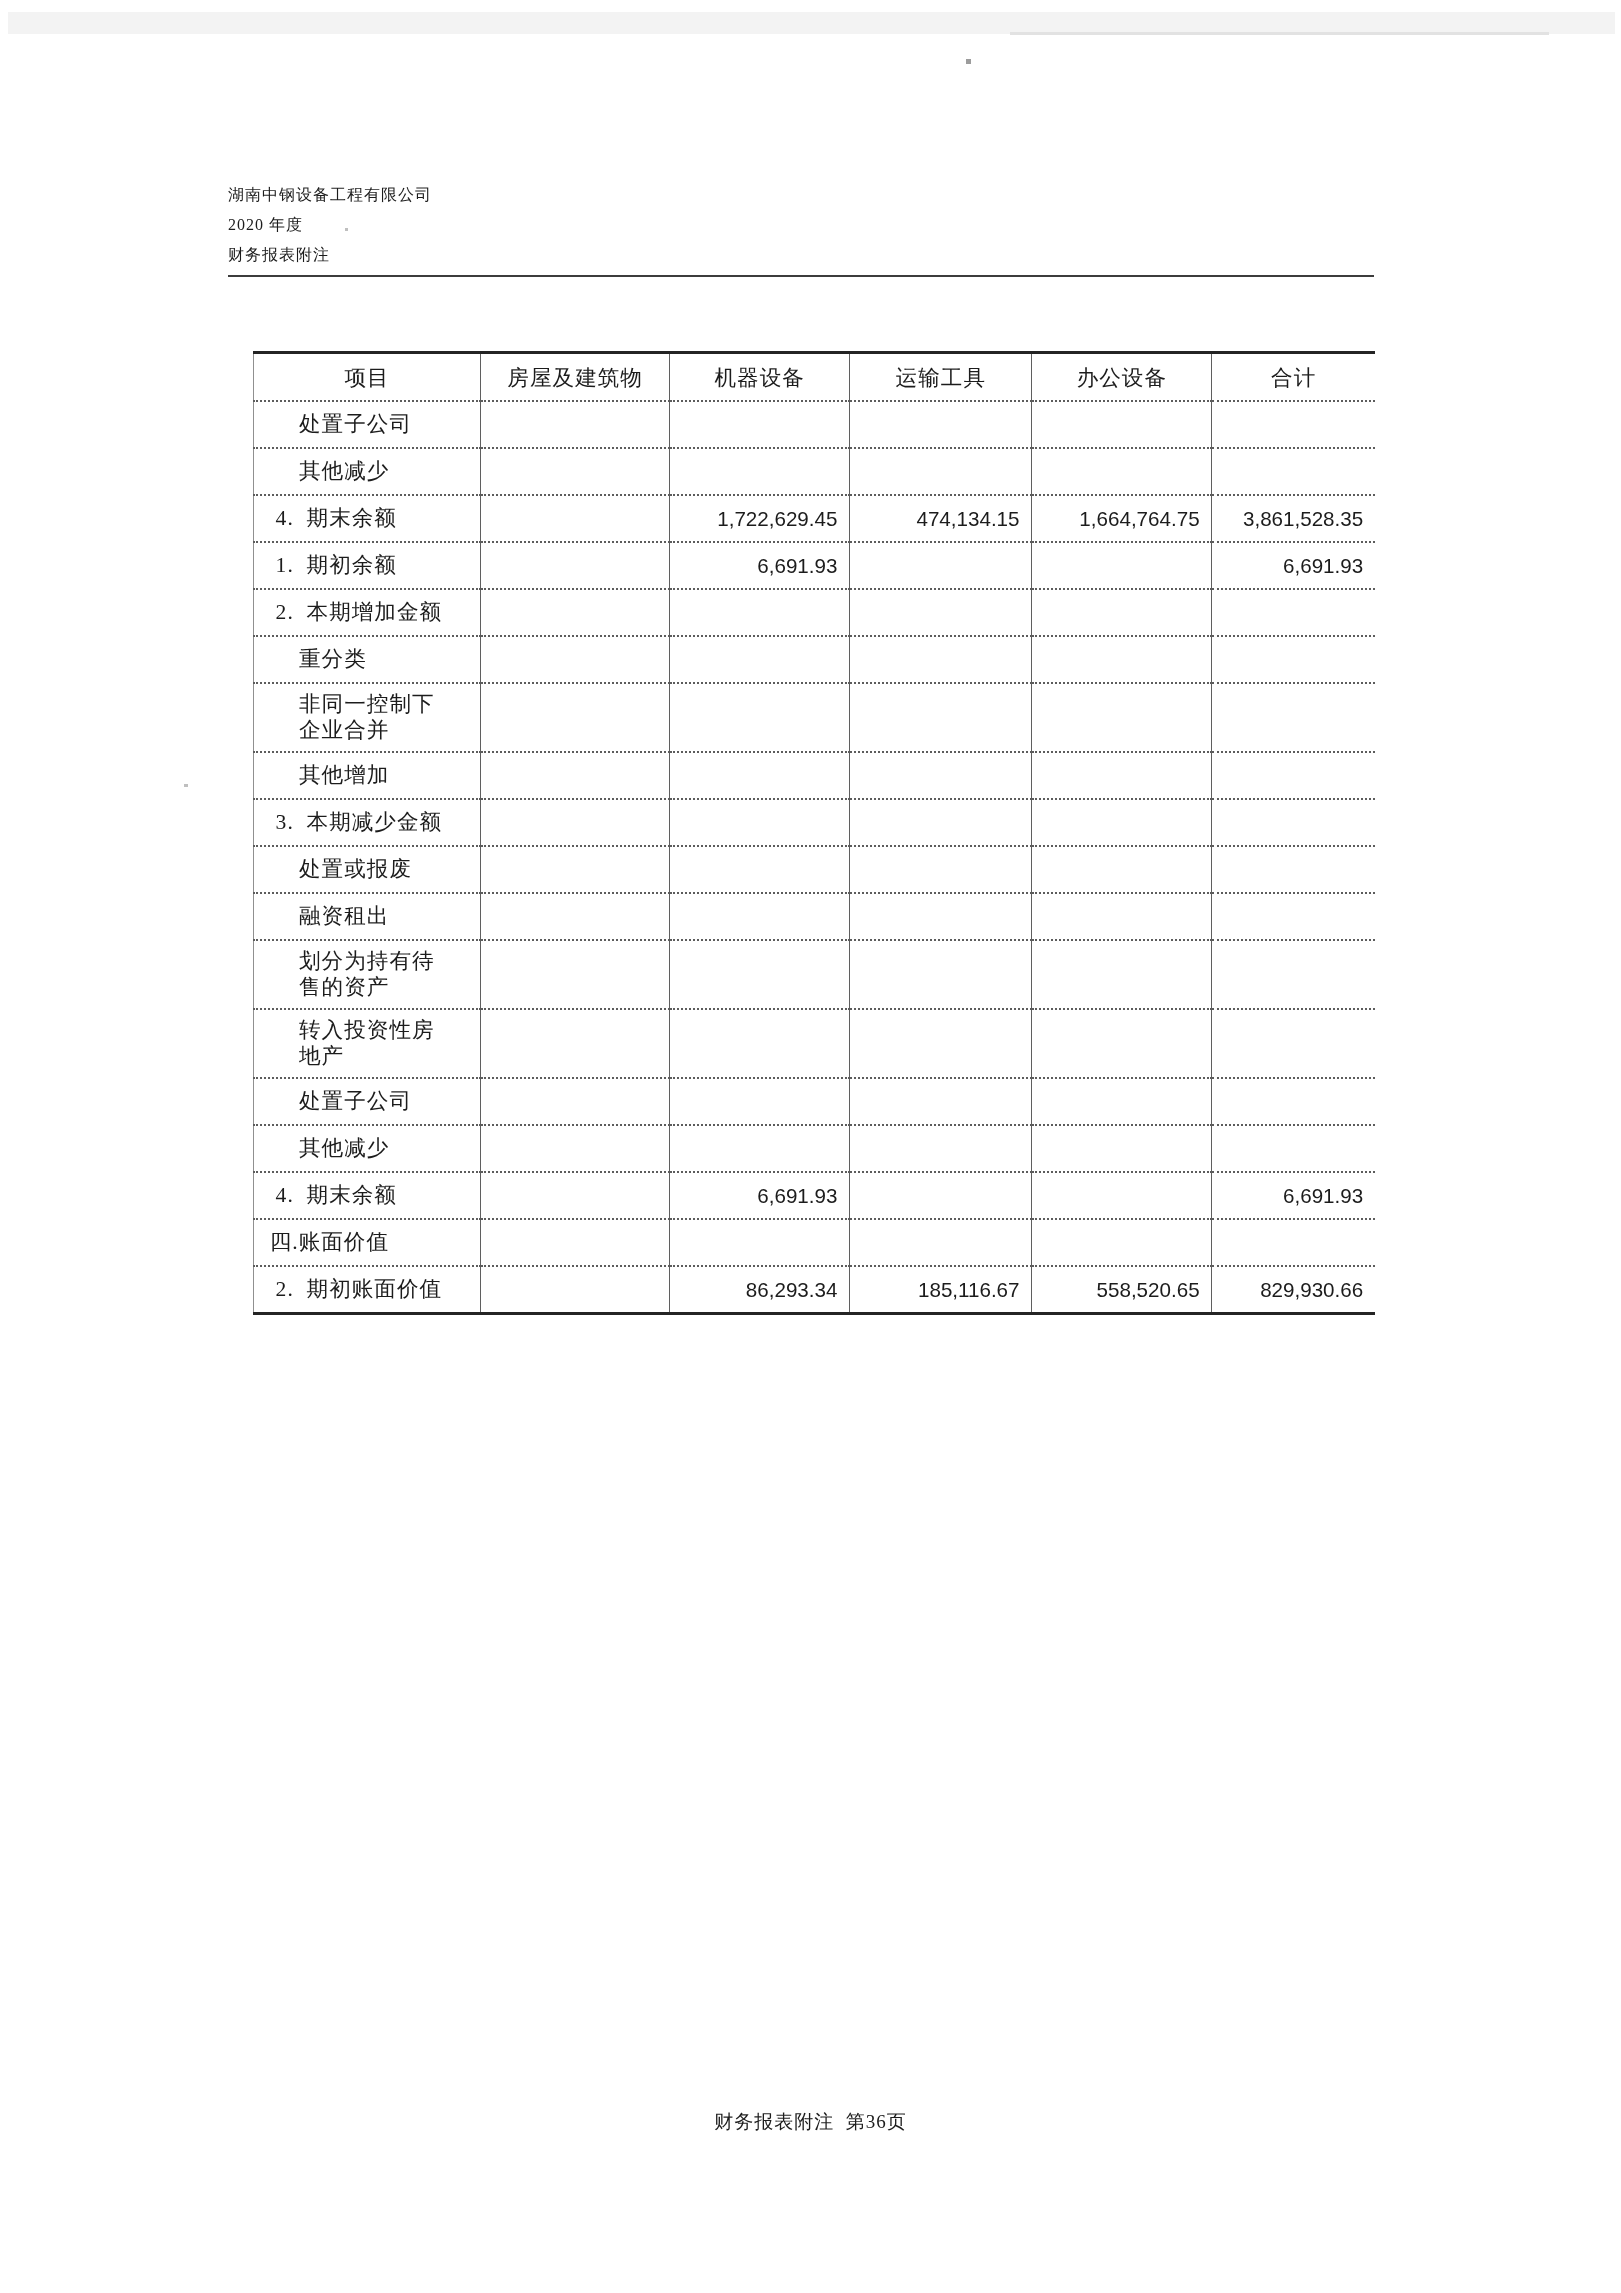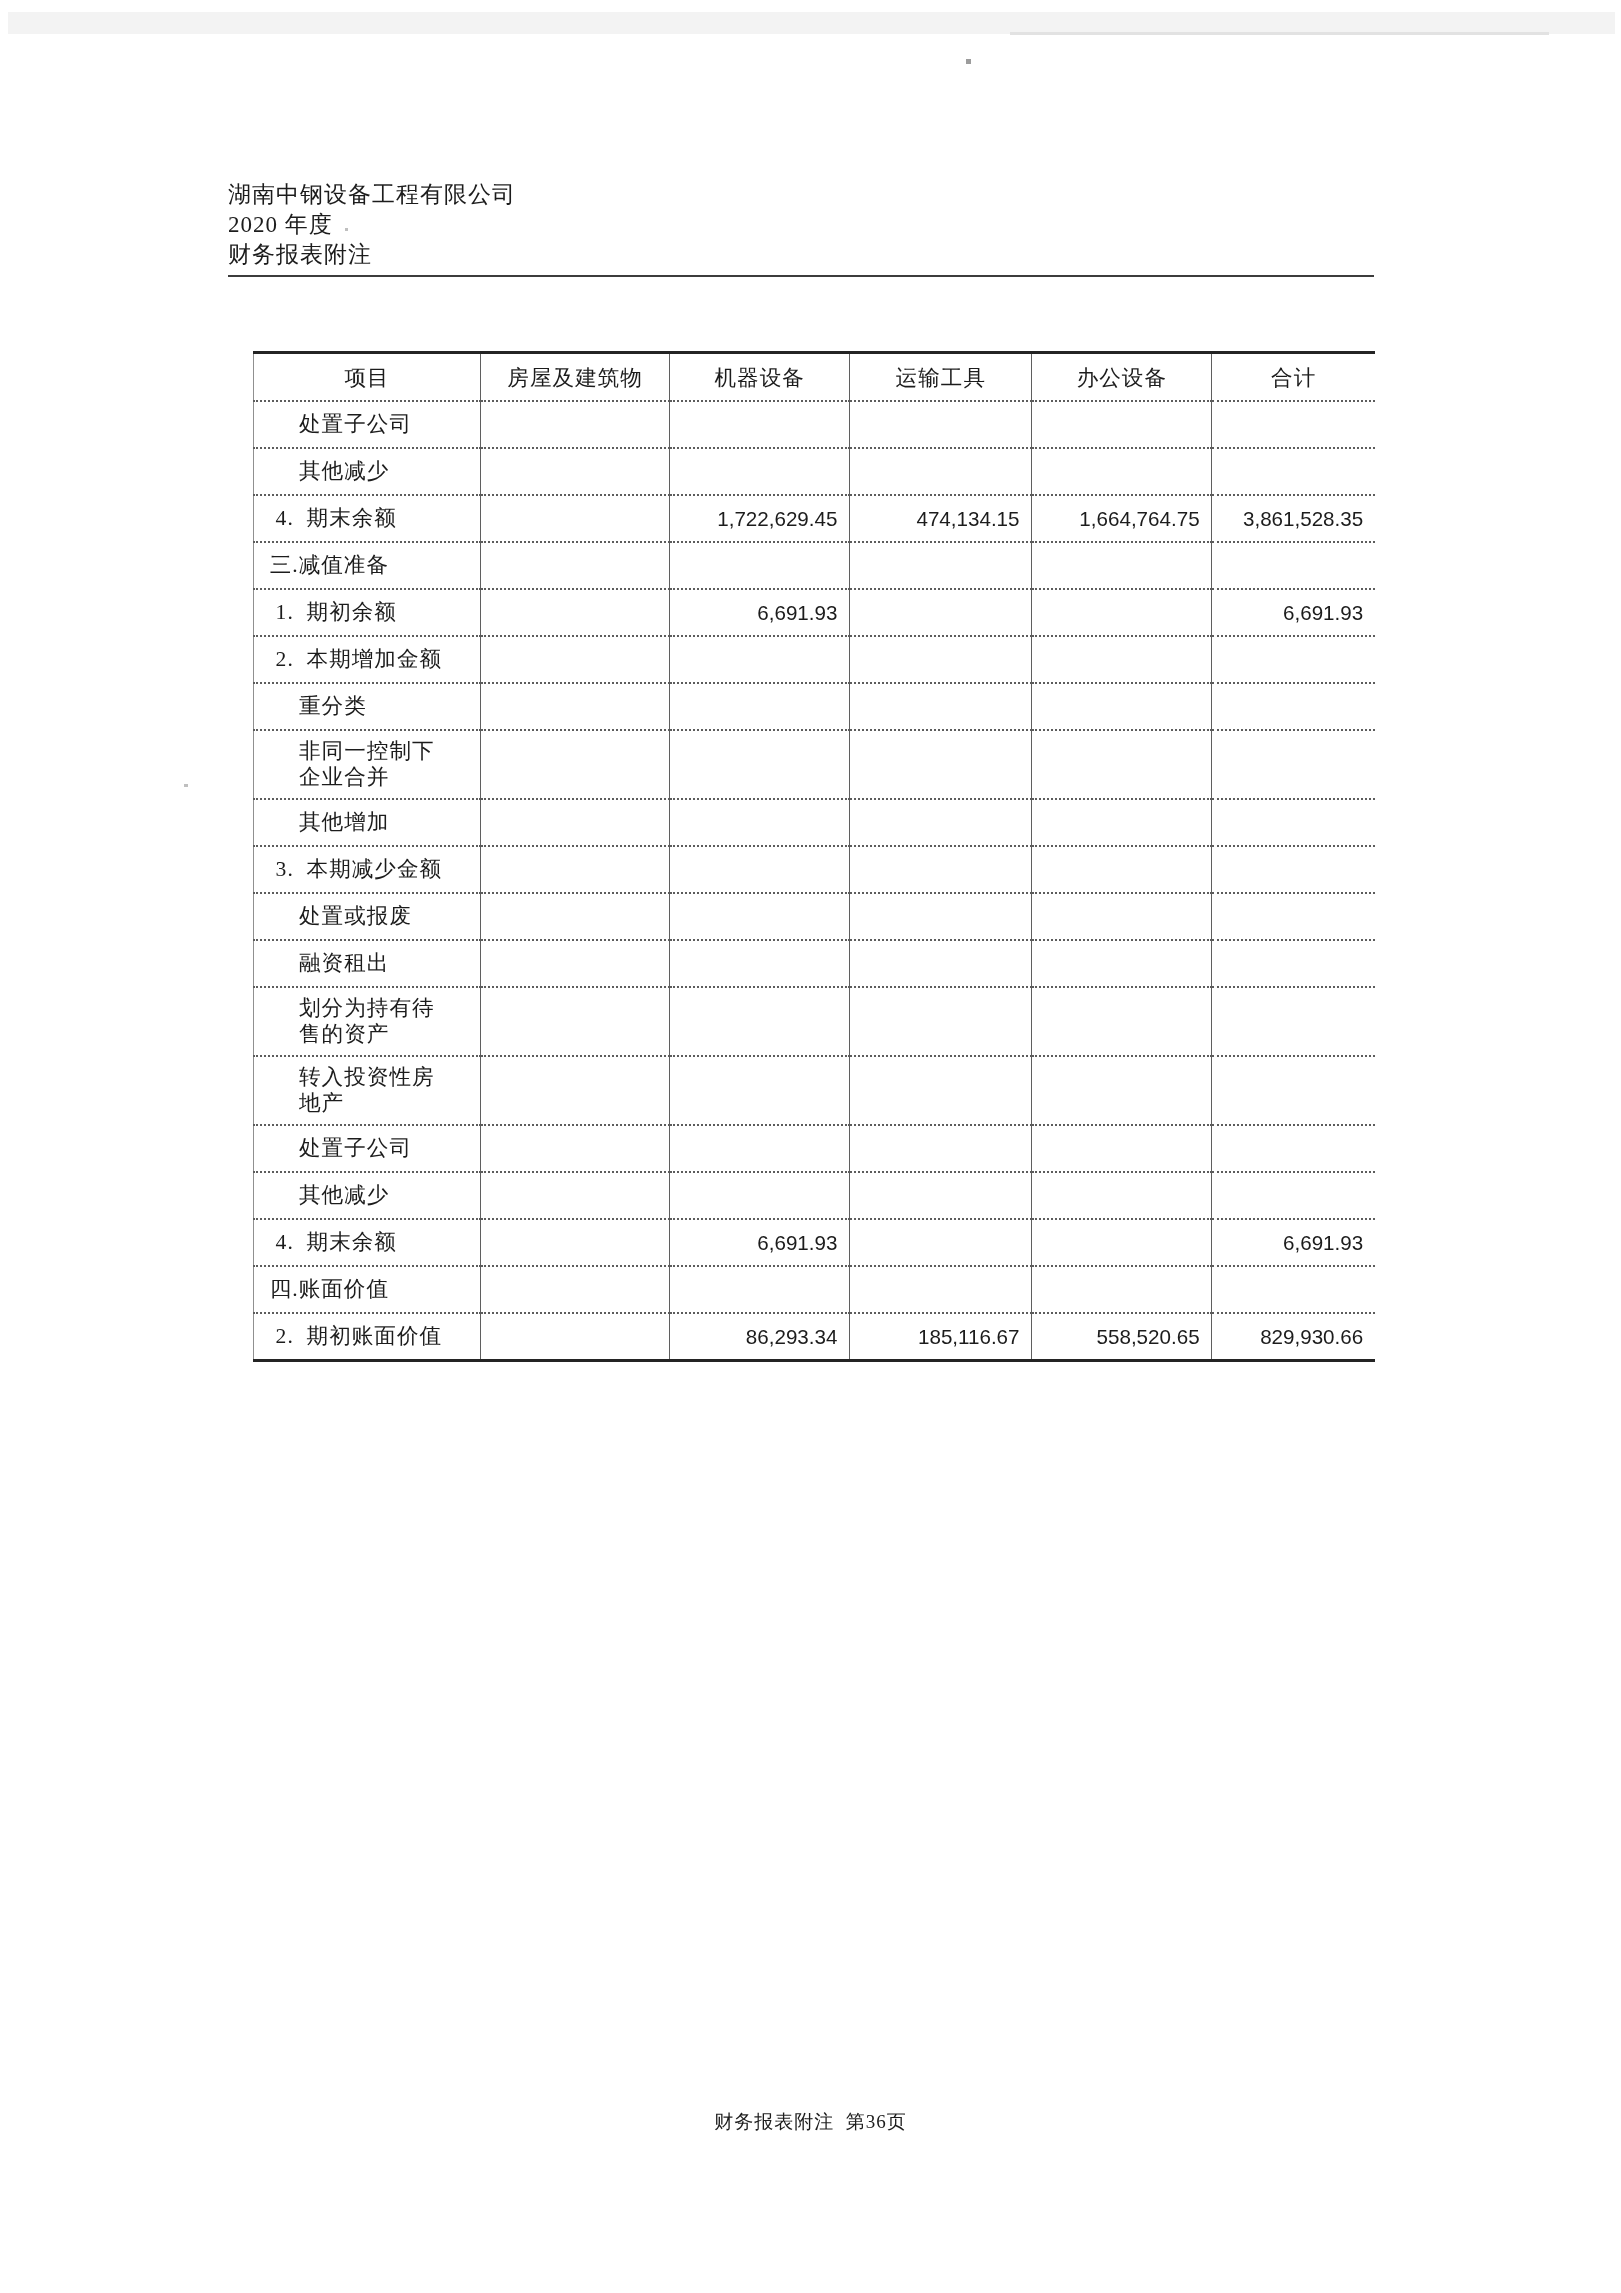--- a/index.html
+++ b/index.html
@@ -11,21 +11,21 @@
     color:#1c1c1c;
     overflow:hidden;
   }
   
   .scan-band { position:absolute; top:11.8px; left:7.8px; width:1607px; height:22.5px; background:#f3f3f3; }
   .scan-band-edge { position:absolute; top:32px; left:1010px; width:539px; height:2.9px; background:#e2e2e2; }
   .speck { position:absolute; background:#9c9c9c; }
   .speck.light { background:#bfbfbf; }
 
   
-  .doc-header { position:absolute; top:180px; left:228px; font-size:23px; line-height:30px; letter-spacing:1px; }
+  .doc-header { position:absolute; top:180px; left:228px; font-size:16px; line-height:30px; letter-spacing:1px; }
   .doc-header div { white-space:pre-wrap; }
   .header-rule { position:absolute; top:275px; left:228px; width:1146px; height:2px; background:#3c3c3c; }
 
   
   table.assets-table {
     position:absolute; top:351px; left:253px; width:1122px;
     border-collapse:collapse; table-layout:fixed;
     border-top:3.9px solid #242424;
     border-bottom:3.9px solid #242424;
     border-left:1px solid #909090;
@@ -111,28 +111,20 @@
   </tr>
       <tr>
     <td class="lab lab-num">4.  期末余额</td>
     <td class="num"></td>
     <td class="num">1,722,629.45</td>
     <td class="num">474,134.15</td>
     <td class="num">1,664,764.75</td>
     <td class="num">3,861,528.35</td>
   </tr>
       <tr>
-    <td class="lab lab-section">三.减值准备</td>
-    <td class="num"></td>
-    <td class="num"></td>
-    <td class="num"></td>
-    <td class="num"></td>
-    <td class="num"></td>
-  </tr>
-      <tr>
     <td class="lab lab-num">1.  期初余额</td>
     <td class="num"></td>
     <td class="num">6,691.93</td>
     <td class="num"></td>
     <td class="num"></td>
     <td class="num">6,691.93</td>
   </tr>
       <tr>
     <td class="lab lab-num">2.  本期增加金额</td>
     <td class="num"></td>

